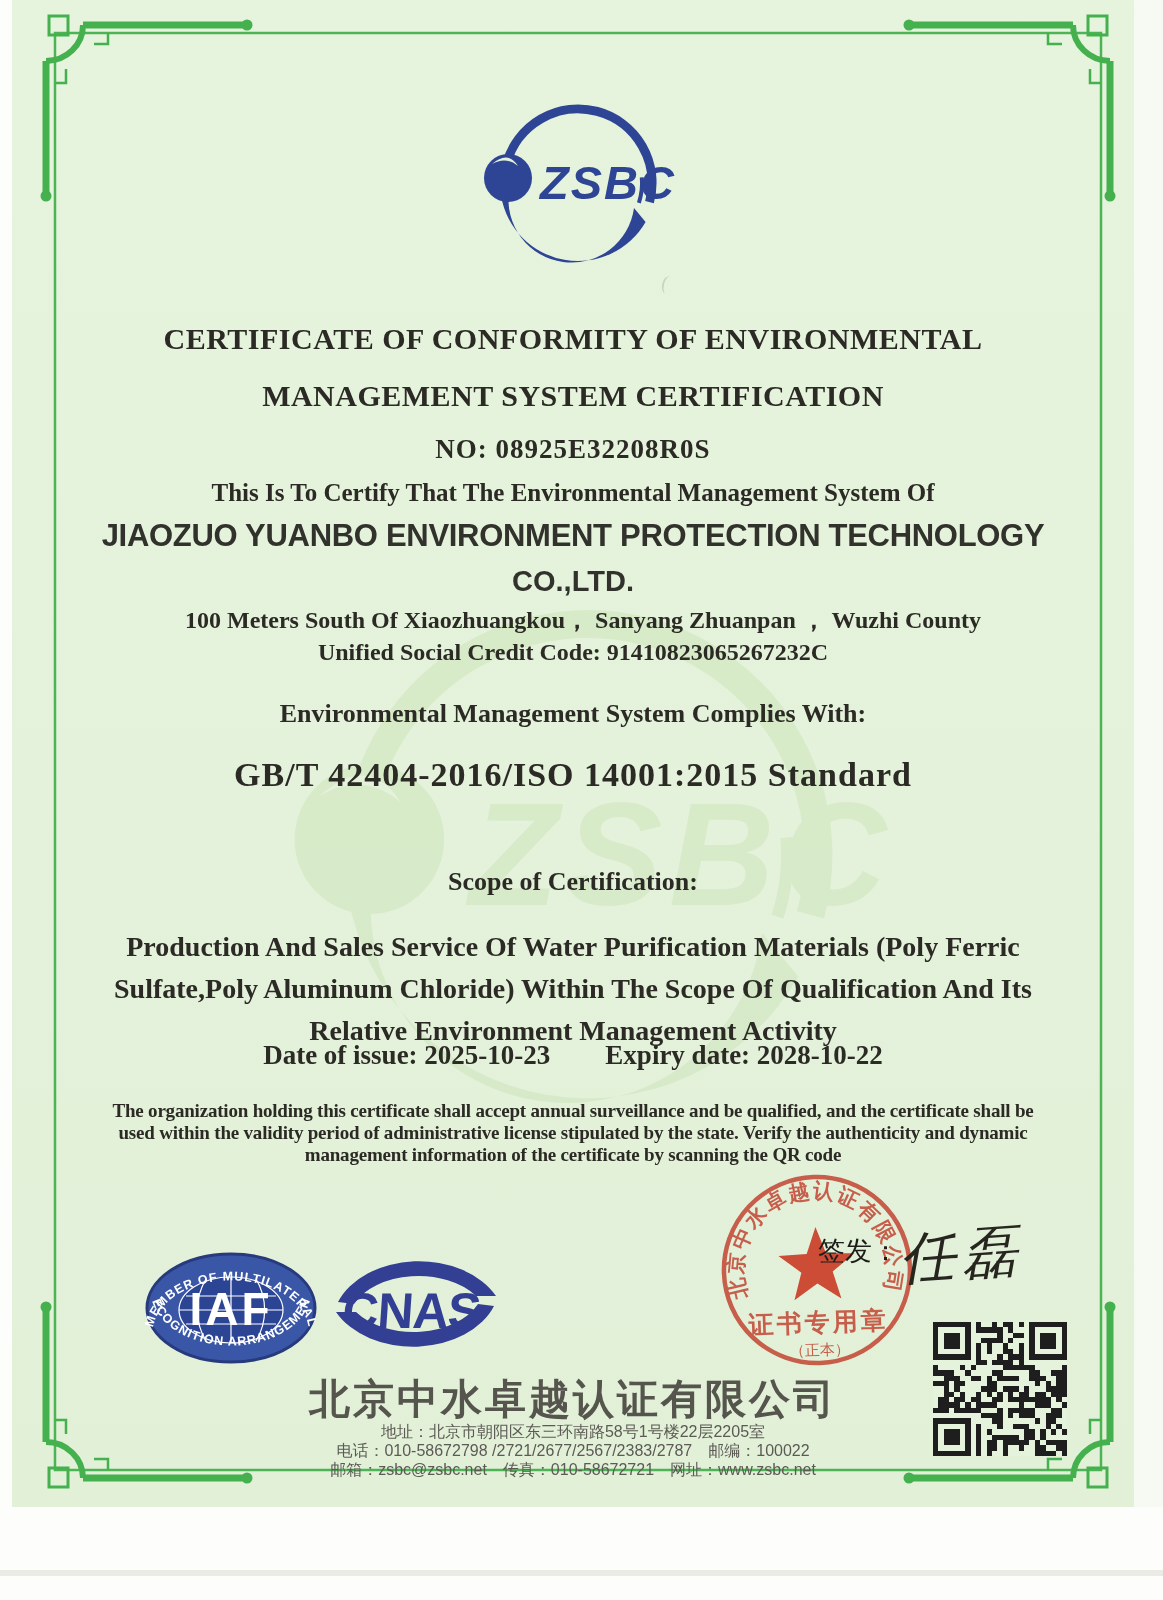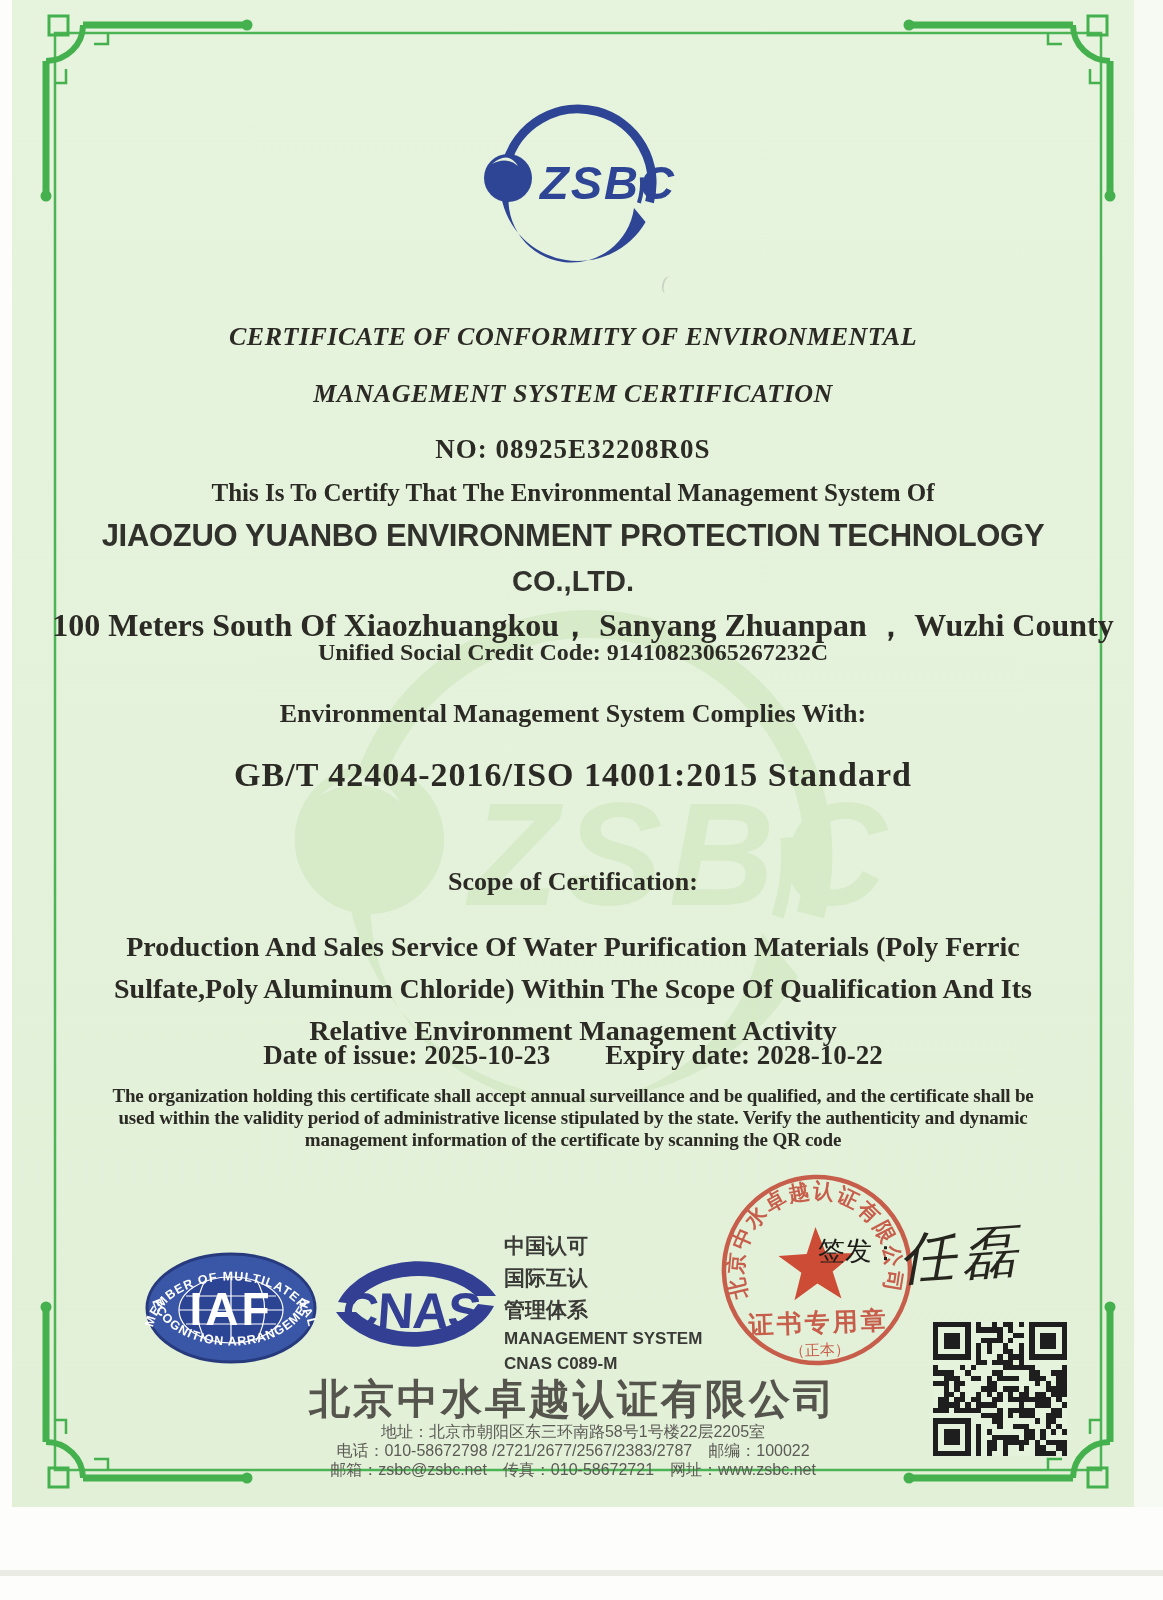--- a/index.html
+++ b/index.html
@@ -7,35 +7,35 @@
        font-family:"Liberation Serif","DejaVu Serif",serif;}
   .paper{position:absolute;left:12px;top:0;width:1122px;height:1507px;
          background:linear-gradient(180deg,#e6f3dd 0%,#e4f2db 55%,#e2f0d8 100%);}
   .scan-shadow{position:absolute;left:0;right:0;top:1570px;height:6px;background:#e3e3dc;opacity:.7;}
   .right-strip{position:absolute;top:0;right:0;width:29px;height:1507px;background:#f7faf3;}
   svg{display:block;}
   .abs{position:absolute;}
   .ctr{left:0;right:0;text-align:center;}
   .serif-b{font-family:"Liberation Serif","DejaVu Serif",serif;font-weight:bold;color:#2b2a24;}
   .sans-b{font-family:"Liberation Sans","DejaVu Sans",sans-serif;font-weight:bold;color:#32322d;}
-  .title-line{font-size:26px;letter-spacing:.5px;font-style:italic;}
+  .title-line{font-size:30px;letter-spacing:.5px;}
   .no-line{font-size:27px;letter-spacing:1px;text-align:center;}
   .certify{font-size:25px;}
   .company{font-size:31px;letter-spacing:-.3px;}
   .coltd{font-size:29px;}
-  .addr{font-size:32px;padding-left:20px;}
+  .addr{font-size:24px;padding-left:20px;}
   .credit{font-size:24px;}
   .complies{font-size:26px;}
   .standard{font-size:34px;letter-spacing:1px;}
   .scope-h{font-size:26px;}
   .scope-b{font-size:28px;line-height:42px;width:940px;margin:0 auto;}
   .dates{font-size:27px;}
   .dates span{display:inline-block;}
   .dates .gap{width:55px;}
-  .fine{font-size:19px;line-height:22px;width:950px;margin:1px auto;letter-spacing:-.2px;}
+  .fine{font-size:19px;line-height:22px;width:950px;margin:16px auto;letter-spacing:-.2px;}
   .accred-txt{font-family:"Liberation Sans","DejaVu Sans",sans-serif;color:#3a3a36;text-align:left;}
   .accred-txt .cn{font-size:21px;line-height:32px;font-weight:600;}
   .accred-txt .en{font-size:17px;line-height:25px;font-weight:bold;}
   .issuer-name{font-family:"Liberation Sans","DejaVu Sans",sans-serif;font-weight:bold;
                font-size:41px;color:#55544d;letter-spacing:3px;}
   .issuer-line{font-family:"Liberation Sans","DejaVu Sans",sans-serif;font-size:16px;
                color:#5c5a55;line-height:19px;}
   .sig{white-space:nowrap;}
   .sig .lbl{font-size:27px;font-weight:normal;color:#1d1d1a;vertical-align:14px;}
   .sig .nm{font-size:56px;font-style:italic;color:#26261f;font-family:"DejaVu Serif",serif;
@@ -128,27 +128,20 @@
     </text>
     <text x="89" y="77" text-anchor="middle" font-family="Liberation Sans, DejaVu Sans, sans-serif" font-size="46" font-weight="bold" fill="#ffffff" letter-spacing="3">IAF</text>
   </svg>
 
   <svg class="abs" style="left:318px;top:1246px" width="172" height="114" viewBox="0 0 172 114">
     <path d="M 8 56 A 86 62 0 0 1 166 50 L 146 50 A 70 46 0 0 0 24 58 Z" fill="#333f93"></path>
     <path d="M 164 60 A 86 62 0 0 1 6 66 L 26 66 A 70 46 0 0 0 148 58 Z" fill="#333f93"></path>
     <text x="86" y="82" text-anchor="middle" font-family="Liberation Sans, DejaVu Sans, sans-serif" font-size="50" font-weight="bold" fill="#333f93" transform="skewX(-4)" letter-spacing="-1">CNAS</text>
   </svg>
 
-  <div class="abs accred-txt" style="left:492px;top:1230px;width:220px">
-    <div class="cn">中国认可</div>
-    <div class="cn">国际互认</div>
-    <div class="cn">管理体系</div>
-    <div class="en">MANAGEMENT SYSTEM</div>
-    <div class="en">CNAS C089-M</div>
-  </div>
 
   <svg class="abs" style="left:700px;top:1165px;opacity:.92" width="210" height="214" viewBox="0 0 210 214" transform="rotate(-2)">
     <defs>
       <path id="sealRing" d="M 33.5 123.6 A 72 72 0 1 1 172.5 123.6"></path>
     </defs>
     <circle cx="105" cy="105" r="93" fill="none" stroke="#c5523f" stroke-width="4.5"></circle>
     <polygon transform="translate(105,102)" fill="#cc3f28" points="0,-40 -9.7,-13.3 -38,-12.4 -15.7,5.1 -23.5,32.4 0,16.5 23.5,32.4 15.7,5.1 38,-12.4 9.7,-13.3"></polygon>
     <text font-size="21" fill="#c5523f" font-weight="bold" letter-spacing="2">
       <textPath href="#sealRing" startOffset="50%" text-anchor="middle">北京中水卓越认证有限公司</textPath>
     </text>

